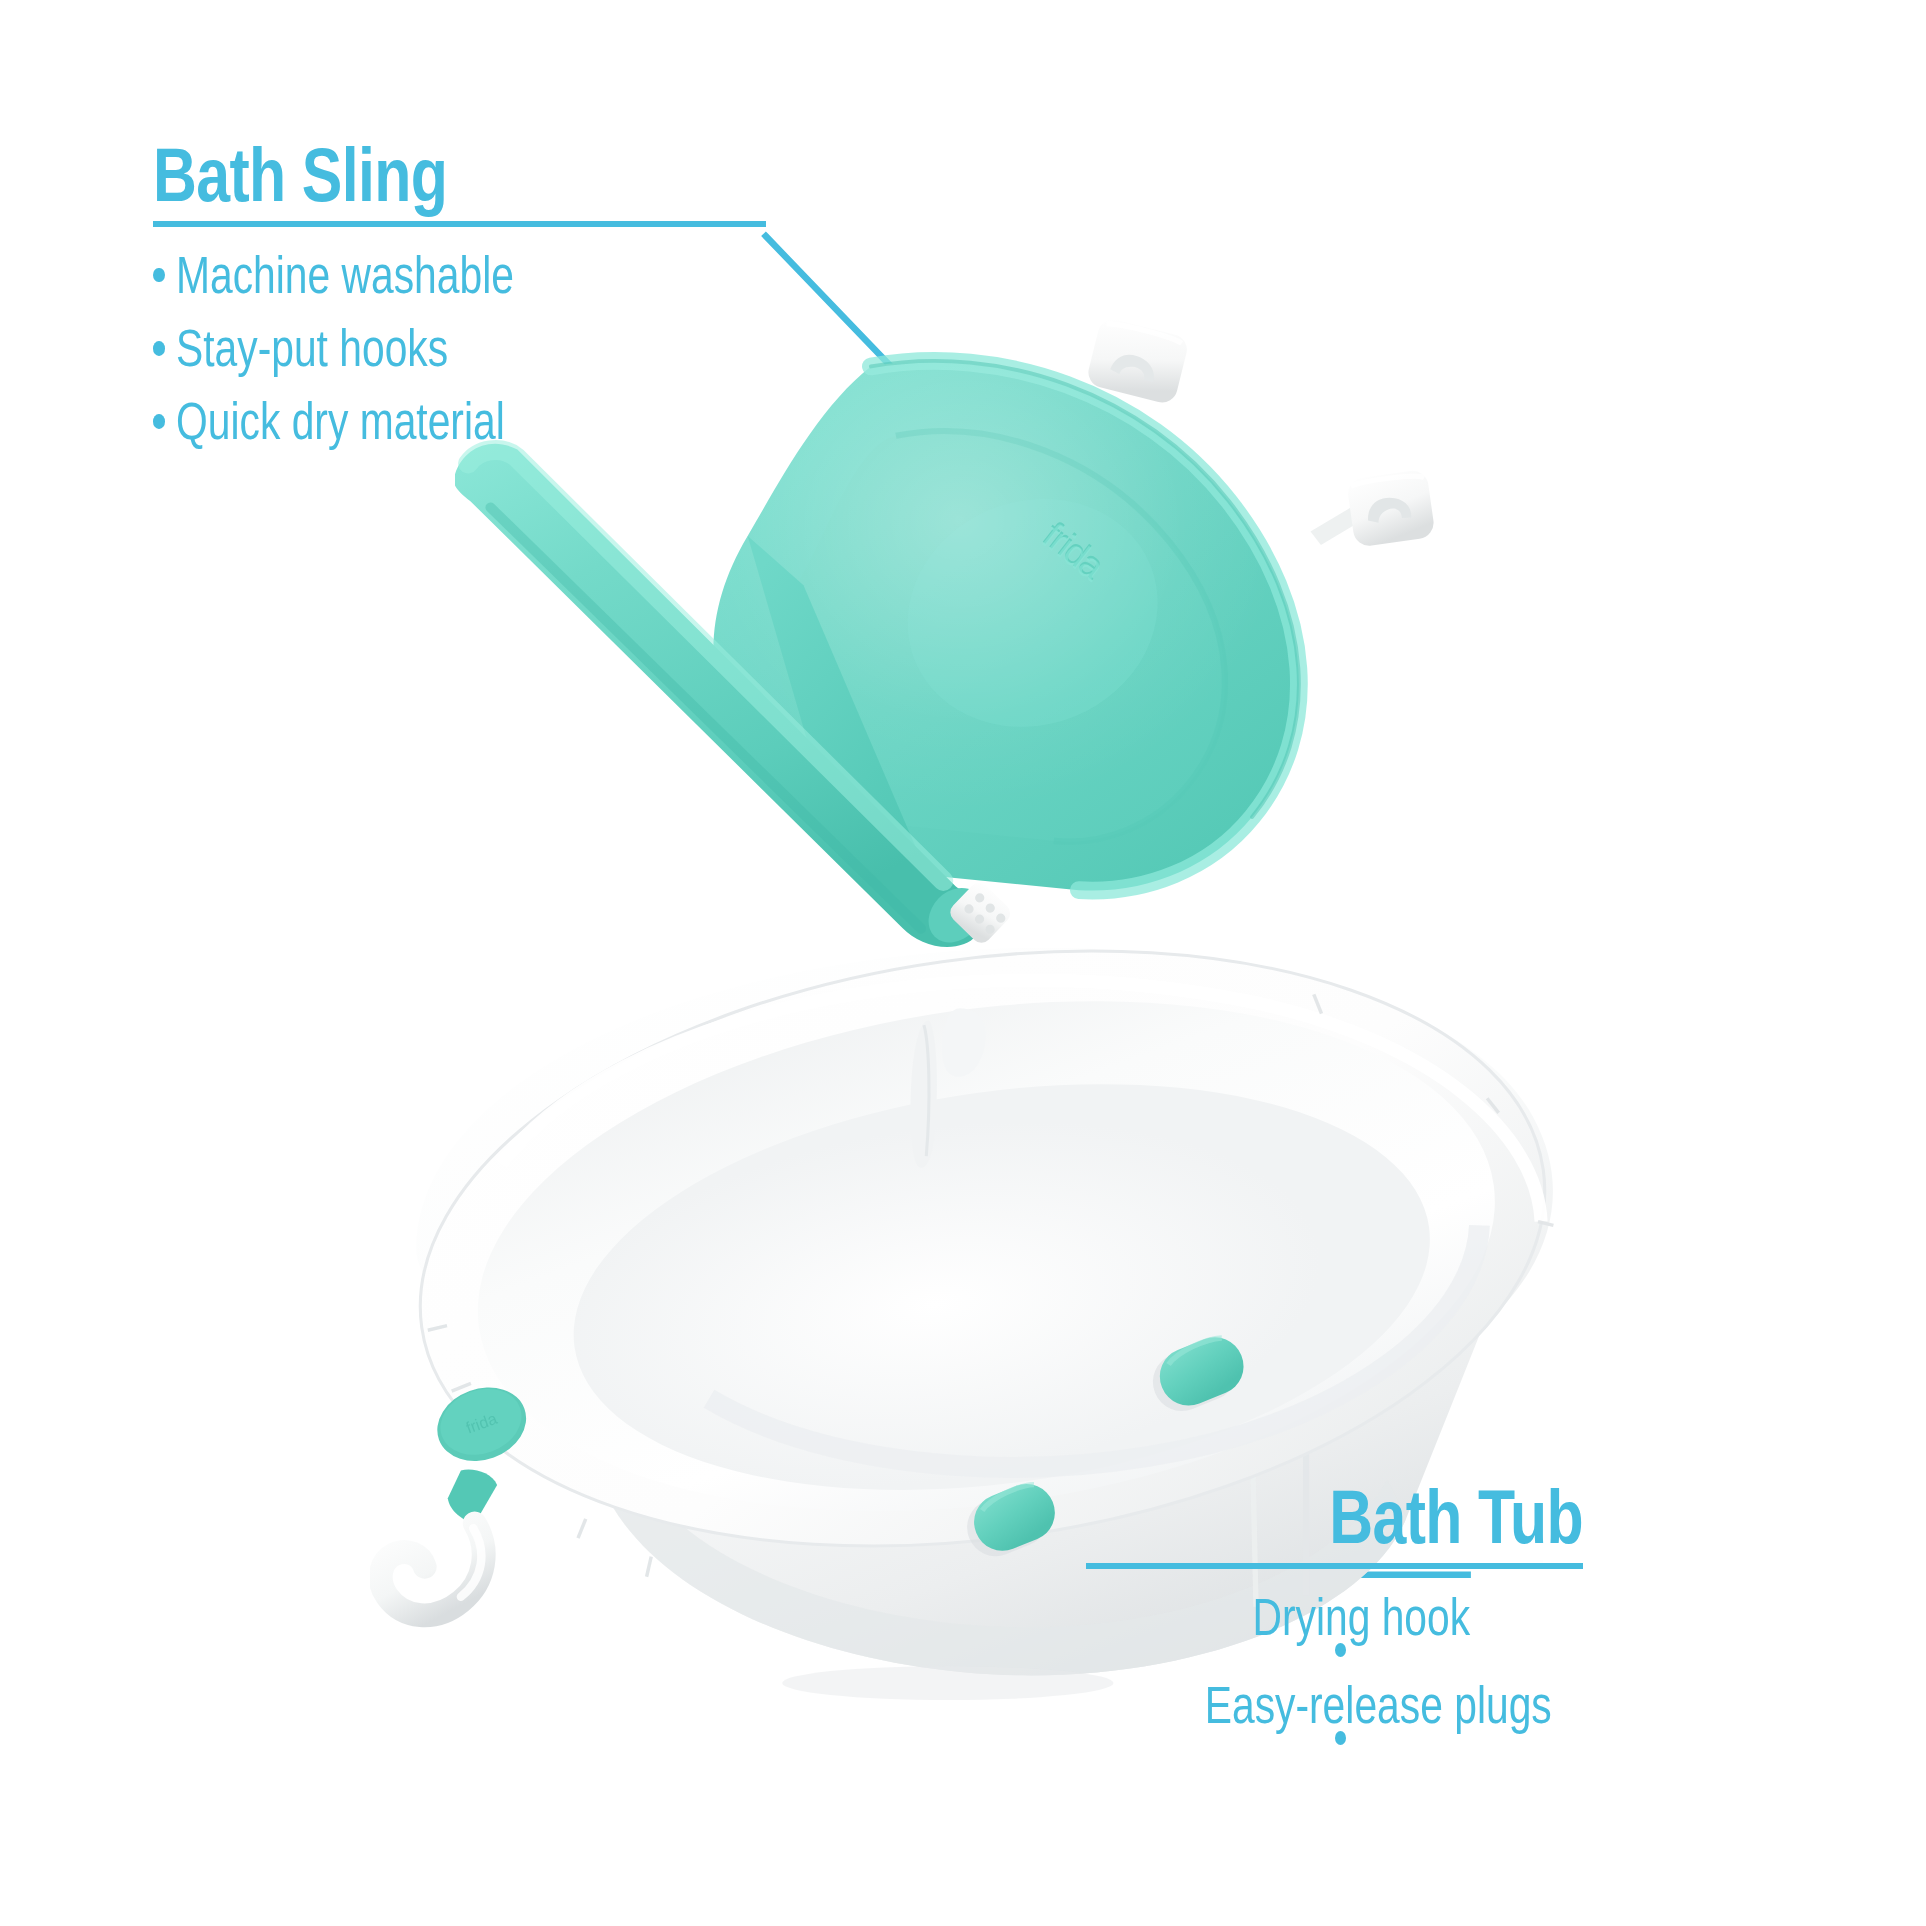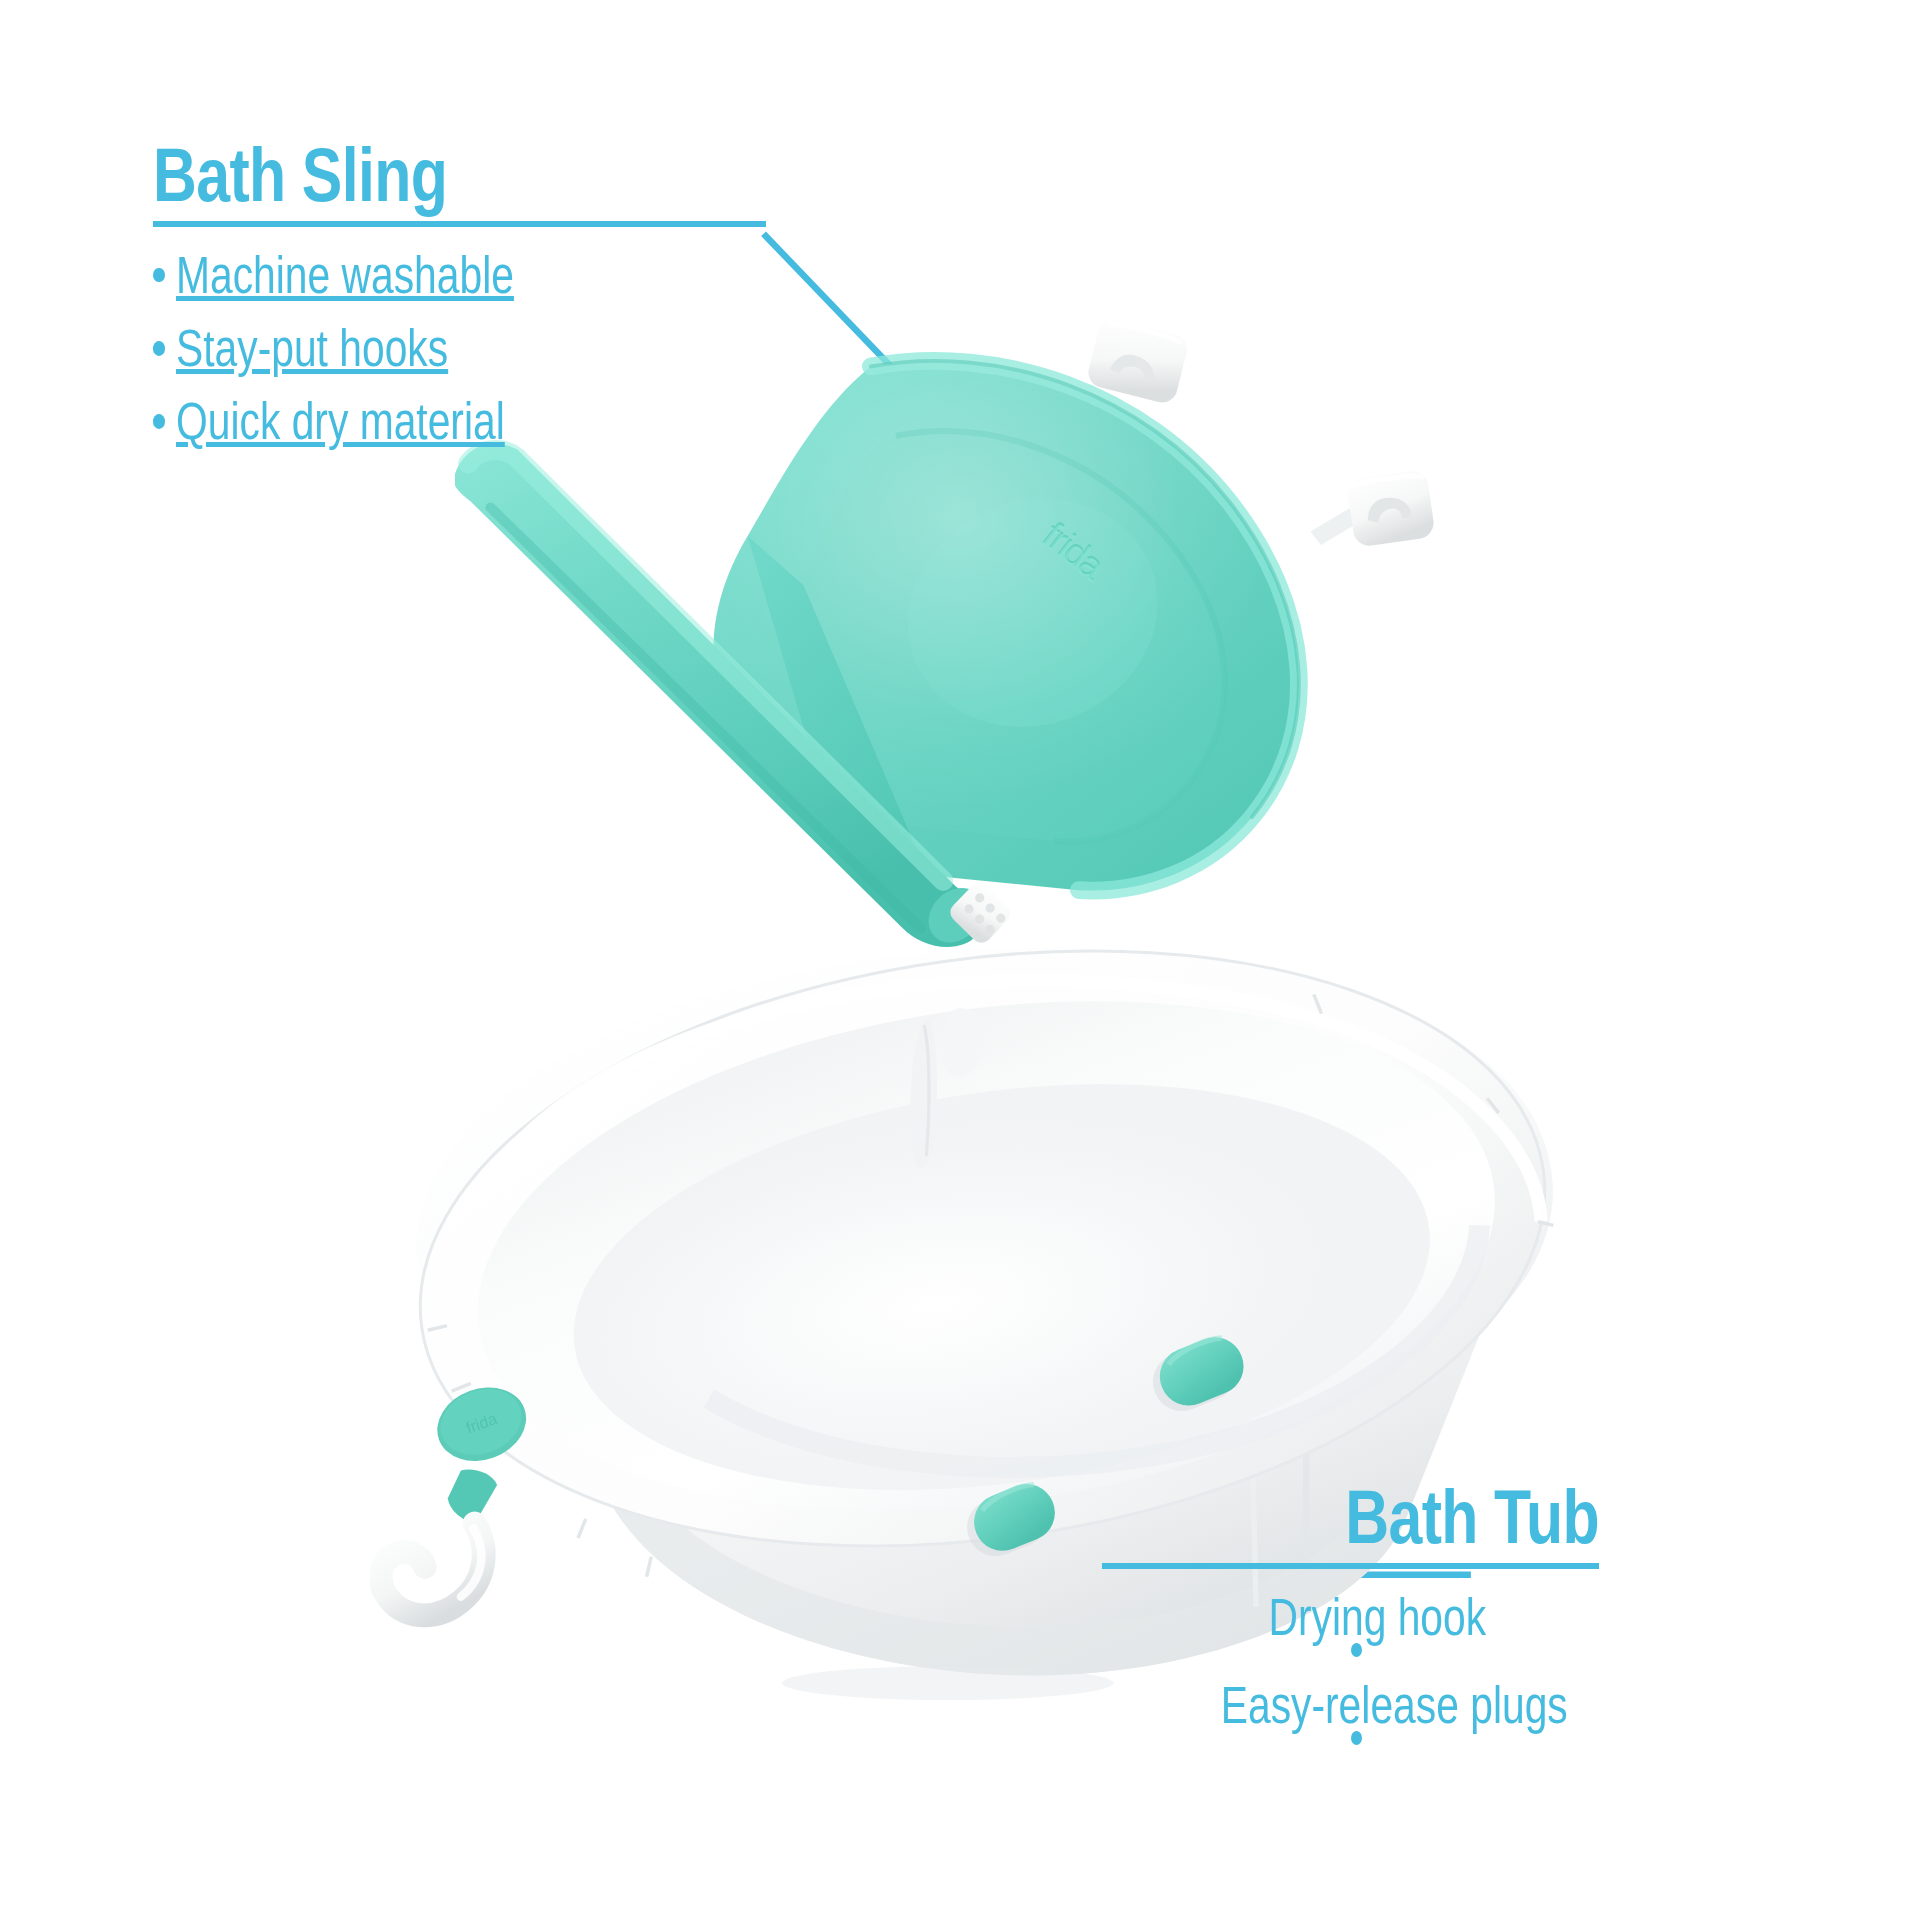--- a/index.html
+++ b/index.html
@@ -45,21 +45,21 @@
   }
   .bullet-list li {
     font-size: 51px;
     line-height: 1.0;
     color: #45bcdf;
     white-space: nowrap;
     display: flex;
     align-items: center;
     margin-top: 22.3px;
   }
-  #sling-callout .bullet-list li { justify-content: flex-start; text-decoration: underline; }
+  #sling-callout .bullet-list li { justify-content: flex-start; }
   #tub-callout   .bullet-list li { justify-content: flex-end; flex-direction: column; }
 
   .bullet-dot {
     width: 11.6px;
     height: 14.6px;
     border-radius: 50%;
     background: #45bcdf;
     flex: 0 0 auto;
   }
   #sling-callout .bullet-dot { margin-right: 11.6px; }
@@ -69,21 +69,21 @@
     transform: scaleX(0.80);
     display: inline-block;
   }
   #sling-callout .bullet-text { transform-origin: left center; }
   #tub-callout   .bullet-text { transform-origin: right center; }
 
   
   #sling-callout { left: 153px; top: 139px; }
   #sling-callout .callout-rule { width: 613px; }
 
-  #tub-callout { right: 327px; top: 1481px; text-align: right; }
+  #tub-callout { right: 343px; top: 1481px; text-align: right; }
   #tub-callout .callout-rule { width: 497px; margin-left: auto; }
 
   
   #leaders {
     position: absolute;
     left: 0; top: 0;
     width: 1926px; height: 1926px;
     pointer-events: none;
   }
 

